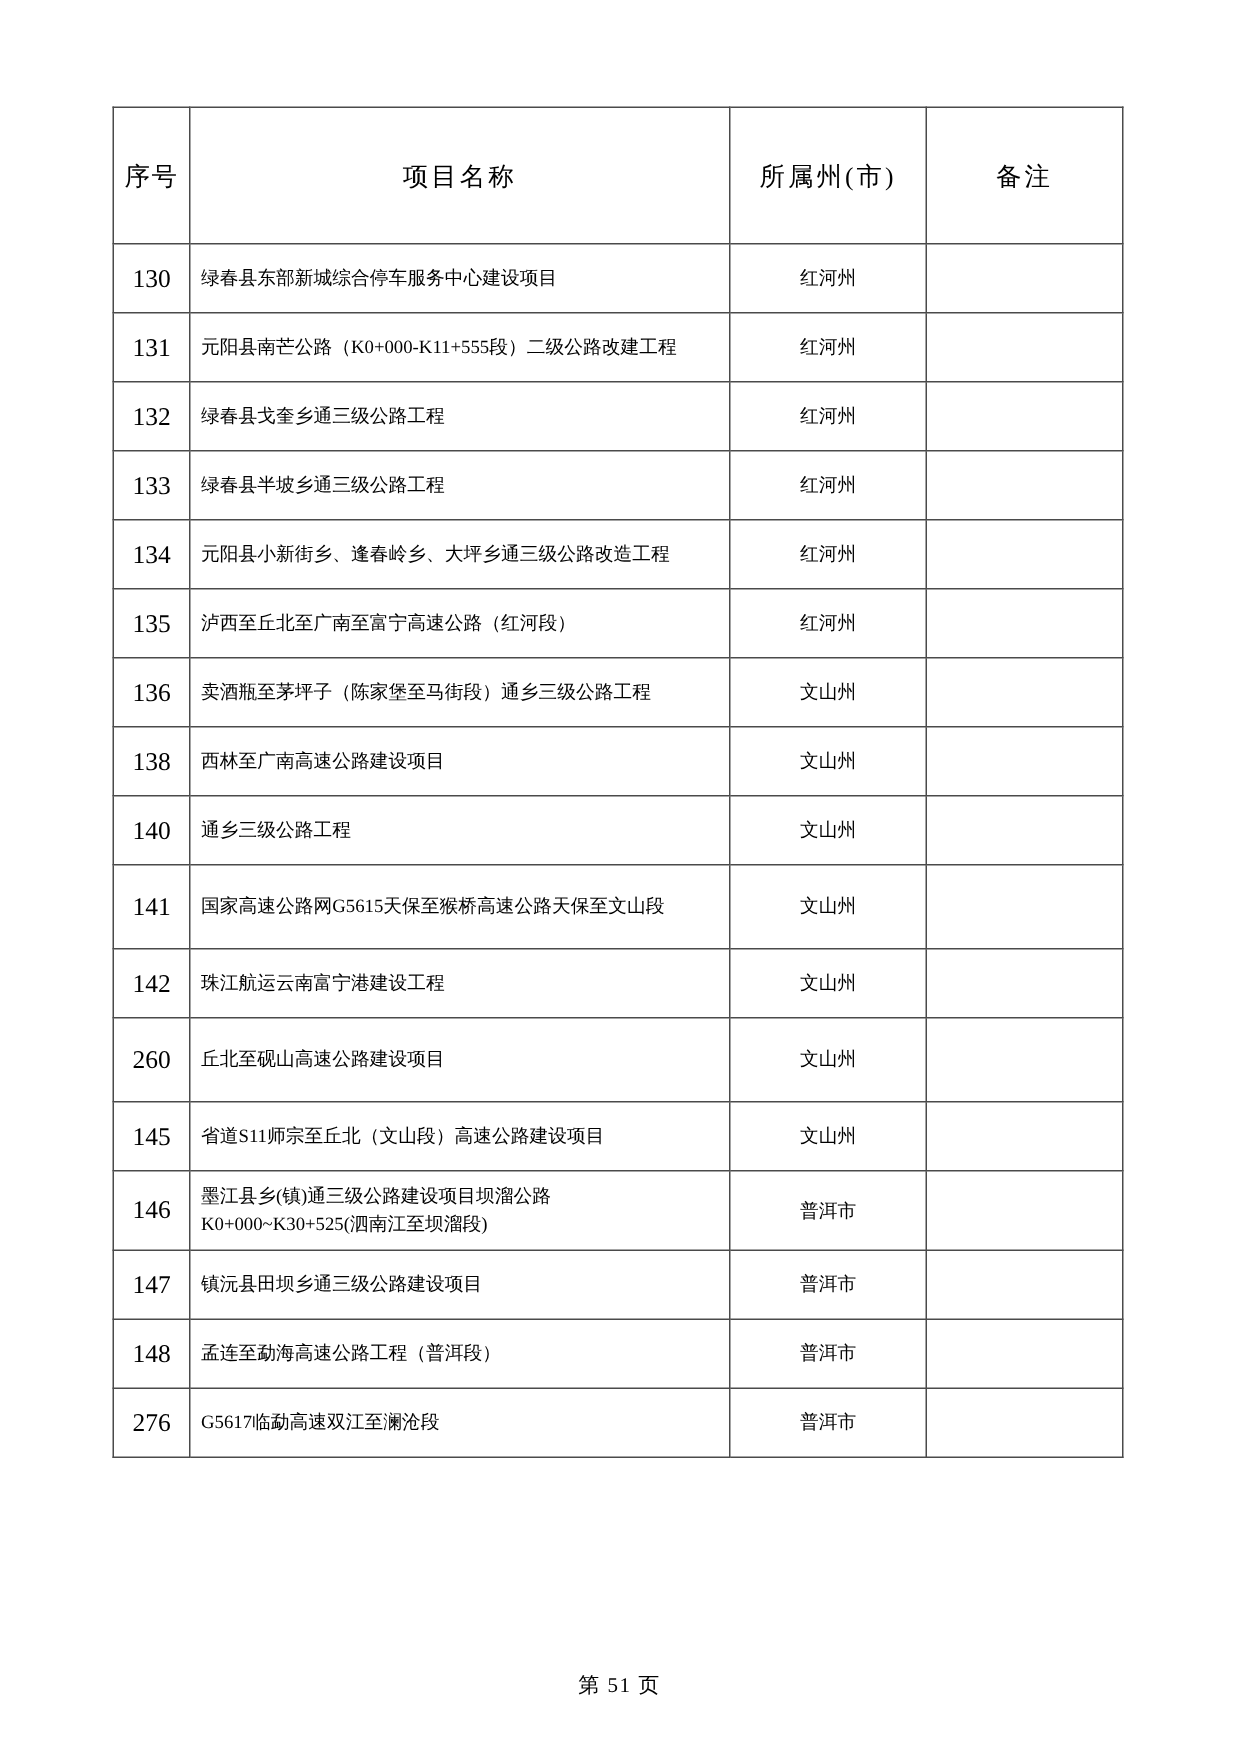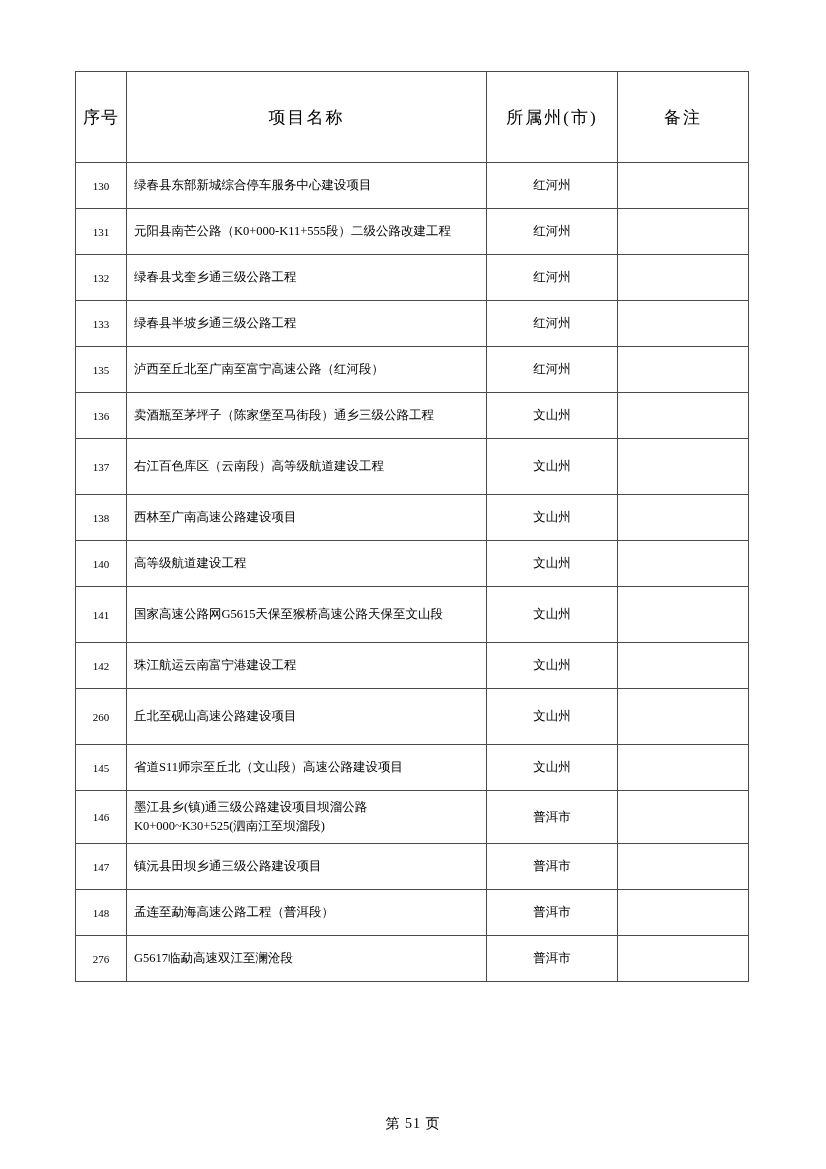--- a/index.html
+++ b/index.html
@@ -53,21 +53,21 @@
     letter-spacing: 2px;
   }
   thead th.h-index { letter-spacing: 1px; }
 
   tbody td {
     height: 45px;
     font-size: 12.5px;
   }
   tbody td.idx {
     text-align: center;
-    font-size: 11px;
+    font-size: 17px;
     font-family: "Liberation Serif", "DejaVu Serif", serif;
   }
   tbody td.name {
     text-align: left;
     padding: 0 6px 0 7px;
     line-height: 1.5;
   }
   tbody td.name .line {
     display: block;
     white-space: nowrap;
@@ -139,55 +139,55 @@
           </tr>
           <tr>
             <td class="idx">133</td>
             <td class="name">
               <span class="line">绿春县半坡乡通三级公路工程</span>
             </td>
             <td class="region">红河州</td>
             <td class="remark"></td>
           </tr>
           <tr>
+            <td class="idx">134</td>
+            <td class="name">
+              <span class="line">元阳县小新街乡、逢春岭乡、大坪乡通三级公路改造工程</span>
+            </td>
+            <td class="region">红河州</td>
+            <td class="remark"></td>
+          </tr>
+          <tr>
             <td class="idx">135</td>
             <td class="name">
               <span class="line">泸西至丘北至广南至富宁高速公路（红河段）</span>
             </td>
             <td class="region">红河州</td>
             <td class="remark"></td>
           </tr>
           <tr>
             <td class="idx">136</td>
             <td class="name">
               <span class="line">卖酒瓶至茅坪子（陈家堡至马街段）通乡三级公路工程</span>
             </td>
             <td class="region">文山州</td>
             <td class="remark"></td>
           </tr>
-          <tr class="tall">
-            <td class="idx">137</td>
-            <td class="name">
-              <span class="line">右江百色库区（云南段）高等级航道建设工程</span>
-            </td>
-            <td class="region">文山州</td>
-            <td class="remark"></td>
-          </tr>
           <tr>
             <td class="idx">138</td>
             <td class="name">
               <span class="line">西林至广南高速公路建设项目</span>
             </td>
             <td class="region">文山州</td>
             <td class="remark"></td>
           </tr>
           <tr>
             <td class="idx">140</td>
             <td class="name">
-              <span class="line">高等级航道建设工程</span>
+              <span class="line">通乡三级公路工程</span>
             </td>
             <td class="region">文山州</td>
             <td class="remark"></td>
           </tr>
           <tr class="tall">
             <td class="idx">141</td>
             <td class="name">
               <span class="line">国家高速公路网G5615天保至猴桥高速公路天保至文山段</span>
             </td>
             <td class="region">文山州</td>

